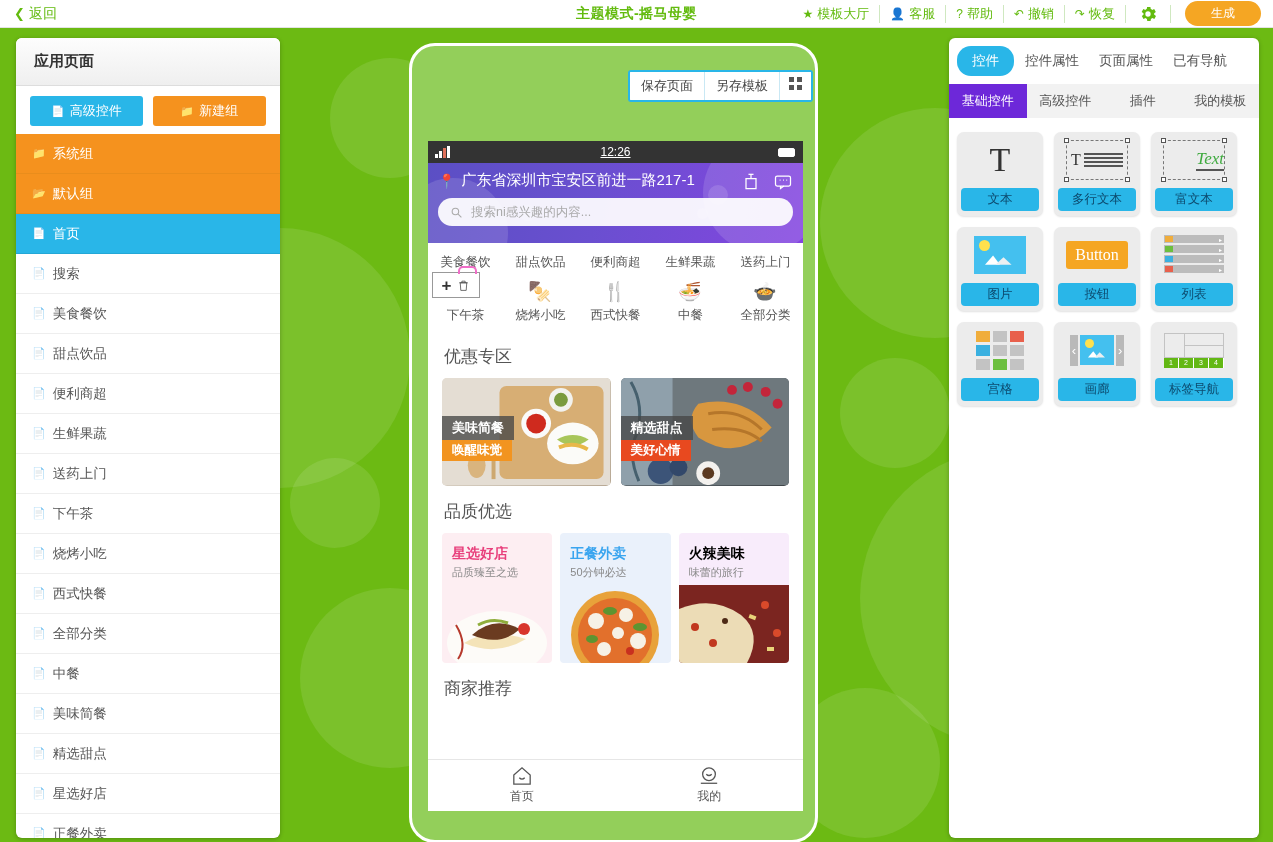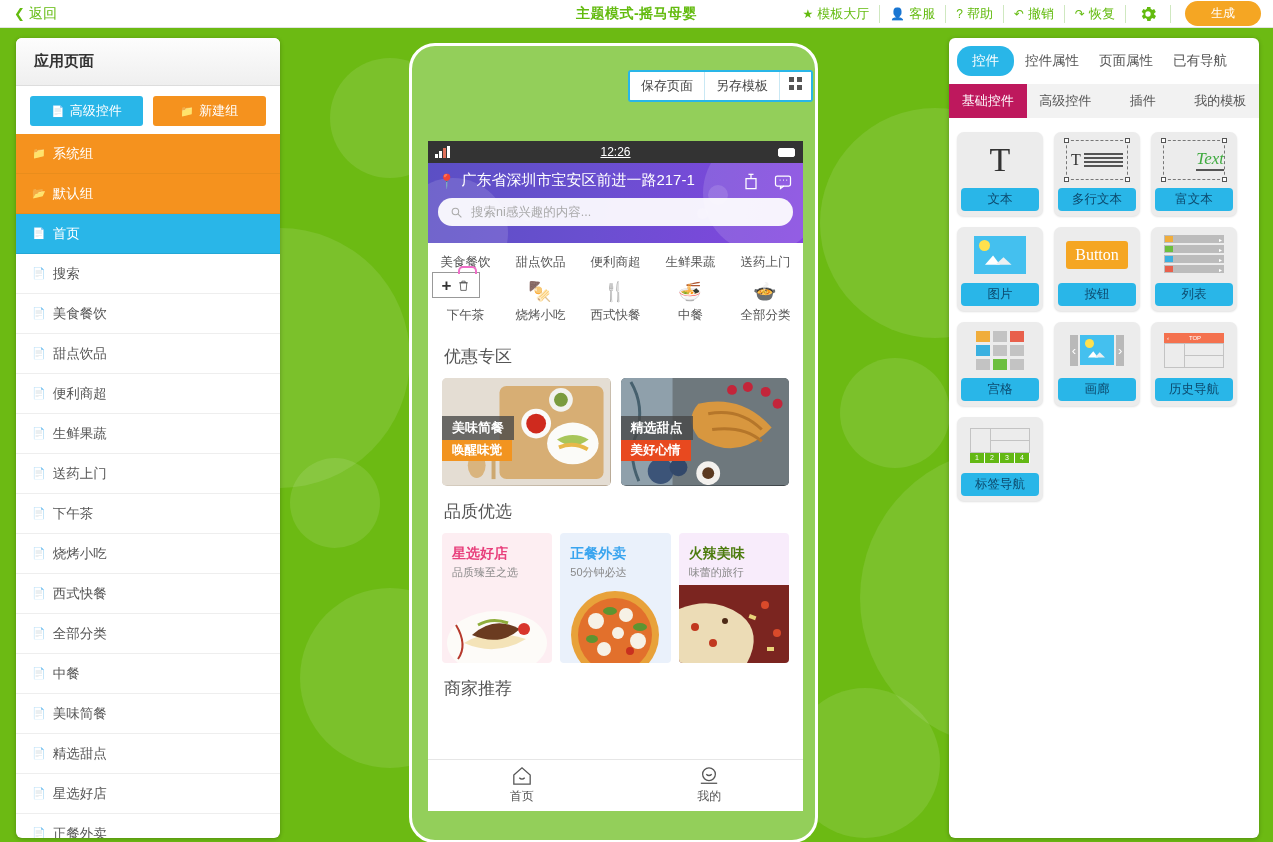--- a/index.html
+++ b/index.html
@@ -197,21 +197,21 @@
   .wtabs { display: flex; align-items: center; height: 46px; padding: 0 8px; gap: 2px; }
   .wtab {
     font-size: 13.5px; color: #555; padding: 6px 9px; cursor: pointer; border-radius: 14px;
   }
   .wtab.active { background: #29b6e8; color: #fff; padding: 6px 15px; }
   .wsubs { display: flex; height: 34px; background: #f2f2f2; }
   .wsub {
     flex: 1; display: flex; align-items: center; justify-content: center;
     font-size: 13px; color: #555; cursor: pointer;
   }
-  .wsub.active { background: #be185d; color: #fff; }
+  .wsub.active { background: #6d28d9; color: #fff; }
   .wgrid { display: flex; flex-wrap: wrap; padding: 14px 8px; gap: 11px 11px; }
   .wcard {
     width: 86px; height: 84px; background: #ececec; border-radius: 7px;
     display: flex; flex-direction: column; align-items: center;
     justify-content: space-between; cursor: pointer; overflow: hidden;
     box-shadow: 0 1px 2px rgba(0,0,0,.12);
   }
   .wthumb {
     flex: 1; width: 100%; display: flex; align-items: center; justify-content: center;
     position: relative;
@@ -572,21 +572,21 @@
             <circle cx="78" cy="56" r="8" fill="#f6f1e6"></circle>
             <circle cx="44" cy="64" r="7" fill="#f6f1e6"></circle>
             <circle cx="58" cy="48" r="6" fill="#f6f1e6"></circle>
             <ellipse cx="50" cy="26" rx="7" ry="4" fill="#5d9431"></ellipse>
             <ellipse cx="80" cy="42" rx="7" ry="4" fill="#5d9431"></ellipse>
             <ellipse cx="32" cy="54" rx="6" ry="4" fill="#5d9431"></ellipse>
             <circle cx="70" cy="66" r="4" fill="#c8301f"></circle>
           </svg>
         </div>
         <div class="q-card" style="background:#f8ecfb">
-          <div class="qt" style="color:#4d7c0f">火辣美味</div>
+          <div class="qt" style="color:#000000">火辣美味</div>
           <div class="qs">味蕾的旅行</div>
           <svg class="q-img" viewBox="0 0 110 78" preserveAspectRatio="none">
             <rect width="110" height="78" fill="#7b2520"></rect>
             <path d="M0 24 q34 -14 62 6 q22 18 6 48 H0z" fill="#ecdcb6"></path>
             <circle cx="16" cy="42" r="4" fill="#c1381f"></circle>
             <circle cx="34" cy="58" r="4" fill="#c1381f"></circle>
             <circle cx="46" cy="36" r="3" fill="#4d2a16"></circle>
             <circle cx="86" cy="20" r="4" fill="#d94a2a"></circle>
             <circle cx="98" cy="48" r="4" fill="#d94a2a"></circle>
             <rect x="70" y="30" width="7" height="4" fill="#e9d47a" transform="rotate(20 73 32)"></rect>
@@ -740,46 +740,27 @@
                 </svg>
               </div>
               <span class="ar">›</span>
             </div>
           </div>
           <div class="wlabel">画廊</div>
         </div>
         <div class="wcard">
           <div class="wthumb">
             <div class="nav-thumb">
-              <div class="nav-top">
-                <span>‹</span>
-                <span>TOP</span>
-                <span></span>
-              </div>
               <div class="nav-body">
                 <div class="l"></div>
                 <div class="r">
                   <div></div>
                   <div style="border-bottom:none"></div>
                 </div>
               </div>
-            </div>
-          </div>
-          <div class="wlabel">历史导航</div>
-        </div>
-        <div class="wcard">
-          <div class="wthumb">
-            <div class="nav-thumb">
-              <div class="nav-body">
-                <div class="l"></div>
-                <div class="r">
-                  <div></div>
-                  <div style="border-bottom:none"></div>
-                </div>
-              </div>
               <div class="tabnav-bot">
                 <span>1</span>
                 <span>2</span>
                 <span>3</span>
                 <span>4</span>
               </div>
             </div>
           </div>
           <div class="wlabel">标签导航</div>
         </div>

